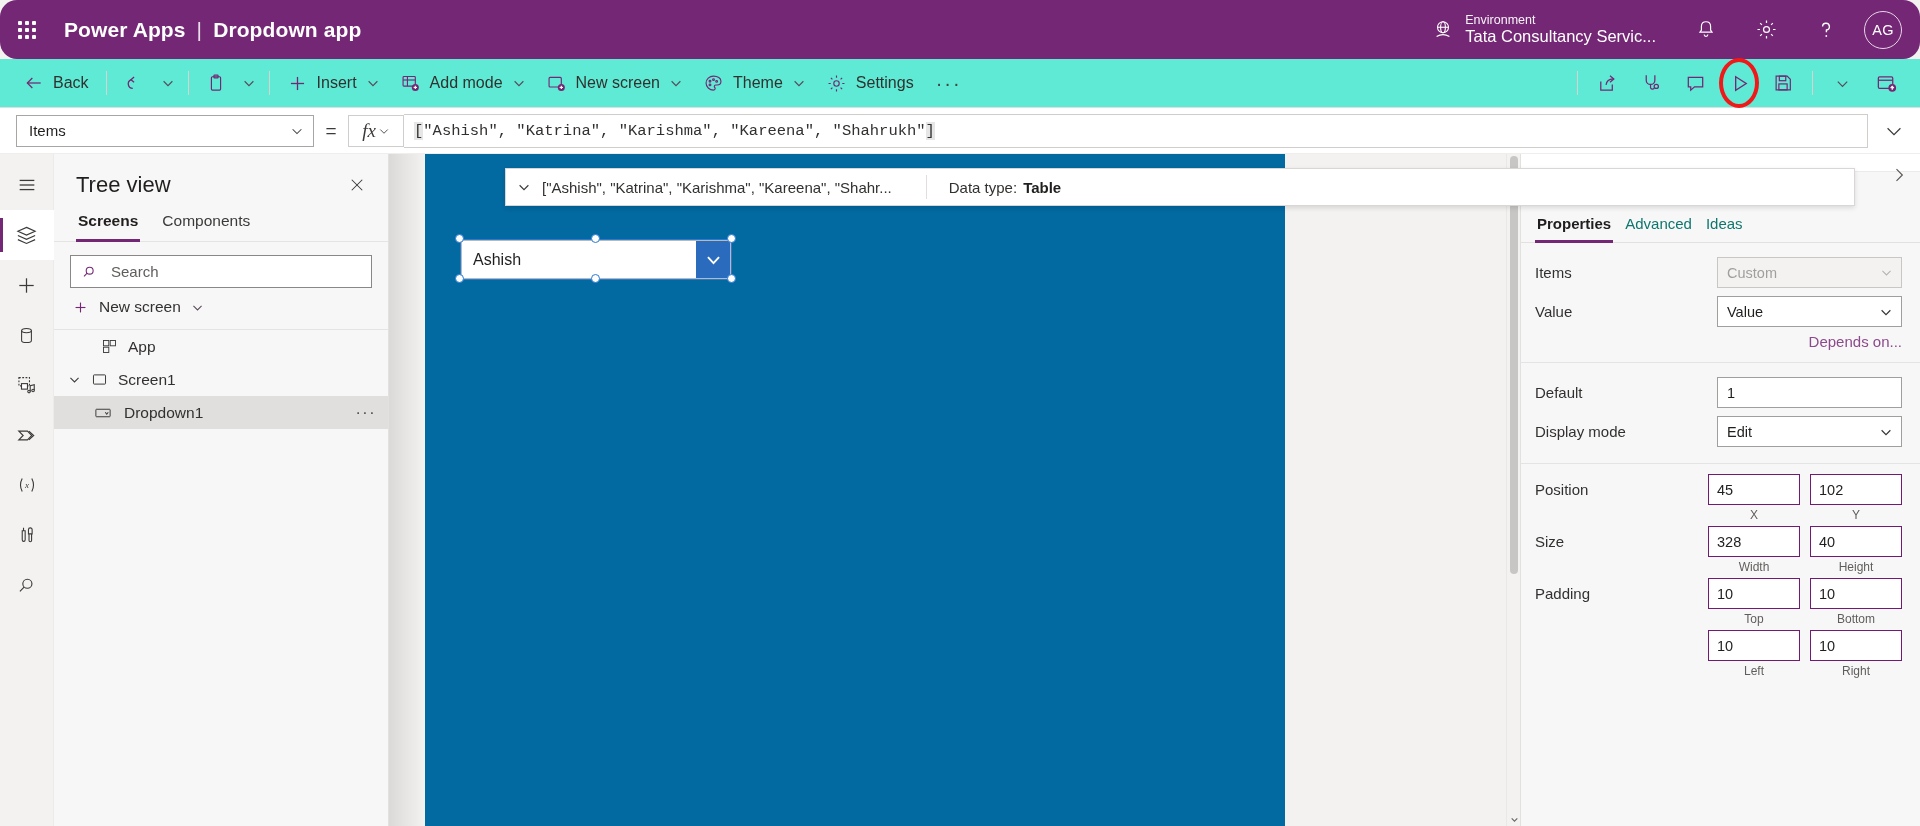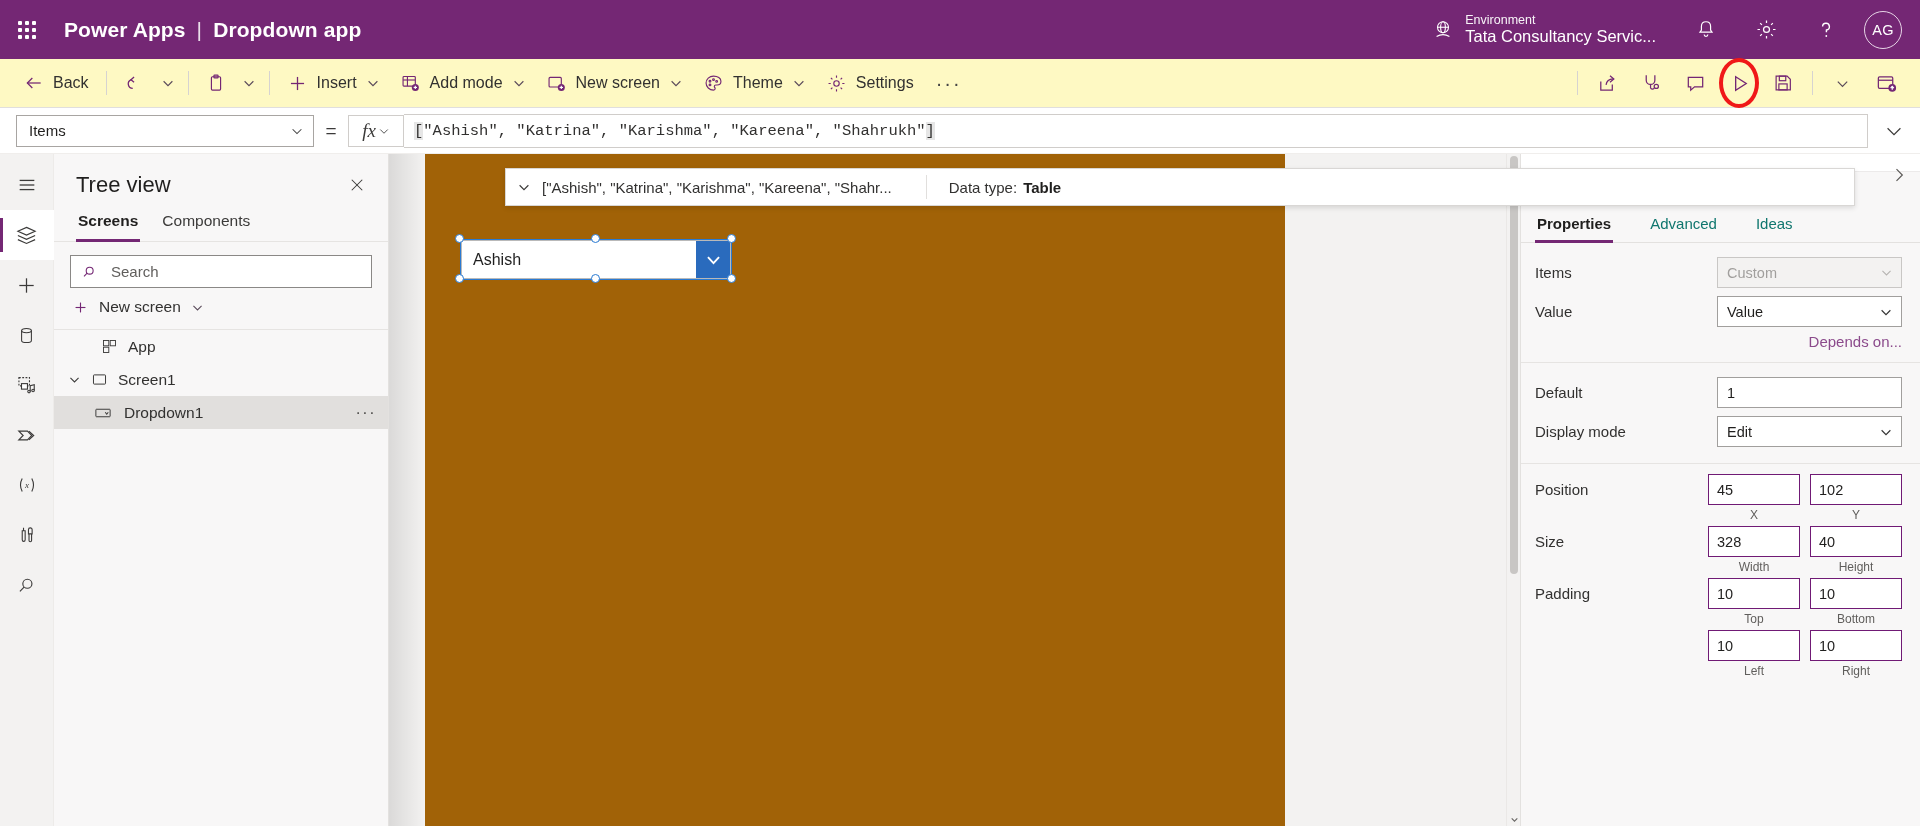--- a/index.html
+++ b/index.html
@@ -18,20 +18,21 @@
   }
 
   
   .header {
     height: 59px;
     background: #742774;
     display: flex; align-items: center;
     flex: 0 0 59px;
     color: #ffffff;
     position: relative;
+    border-radius: 17px;
   }
   .waffle {
     width: 54px; height: 59px;
     display: flex; align-items: center; justify-content: center;
     cursor: pointer;
   }
   .waffle-grid {
     display: grid;
     grid-template-columns: repeat(3, 4px);
     grid-template-rows: repeat(3, 4px);
@@ -64,21 +65,21 @@
     width: 38px; height: 38px; border-radius: 50%;
     border: 1.5px solid #e7d5e7;
     display: flex; align-items: center; justify-content: center;
     font-size: 14.5px; letter-spacing: .3px;
     margin: 0 18px 0 8px; cursor: pointer;
   }
 
   
   .toolbar {
     height: 49px; flex: 0 0 49px;
-    background: #fef9c3;
+    background: #5eead4;
     border-bottom: 1px solid #e1dfdd;
     display: flex; align-items: center;
     padding-left: 14px;
     color: #343434;
     font-size: 16px;
   }
   .tb-item {
     display: flex; align-items: center; gap: 9px;
     height: 37px; padding: 0 10px;
     cursor: pointer; border-radius: 2px;
@@ -233,21 +234,21 @@
   }
   .canvas-shadow {
     position: absolute; left: 0; top: 0; bottom: 0; width: 36px;
     background: linear-gradient(to right, rgba(0,0,0,.10), rgba(0,0,0,0));
     pointer-events: none; z-index: 3;
   }
   .screen-canvas {
     position: absolute;
     left: 36px; top: 0;
     width: 860px; height: 100%;
-    background: #a16207;
+    background: #0369a1;
   }
   .dd-wrap { position: absolute; left: 36px; top: 86px; }
   .dd-control {
     width: 270px; height: 39px;
     background: #ffffff;
     border: 1px solid #b9b9b9;
     display: flex; align-items: stretch;
   }
   .dd-text {
     flex: 1; display: flex; align-items: center;
@@ -301,21 +302,21 @@
     position: absolute; right: 6px; top: 6px;
     width: 30px; height: 30px;
     display: flex; align-items: center; justify-content: center;
     cursor: pointer; color: #5a5856; z-index: 6;
   }
   .props-name {
     font-size: 19px; color: #201f1e;
     padding: 8px 0 11px 14px;
   }
   .props-tabs {
-    display: flex; gap: 35px; padding: 0 14px;
+    display: flex; gap: 10px; padding: 0 14px;
     border-bottom: 1px solid #e3e1df;
   }
   .props-tab {
     font-size: 15px; color: #0f766e; padding: 2px 2px 10px;
     cursor: pointer; position: relative;
   }
   .props-tab.active { color: #201f1e; font-weight: bold; }
   .props-tab.active::after {
     content: ""; position: absolute; left: 0; right: 0; bottom: -1px;
     height: 3px; background: #742774;

